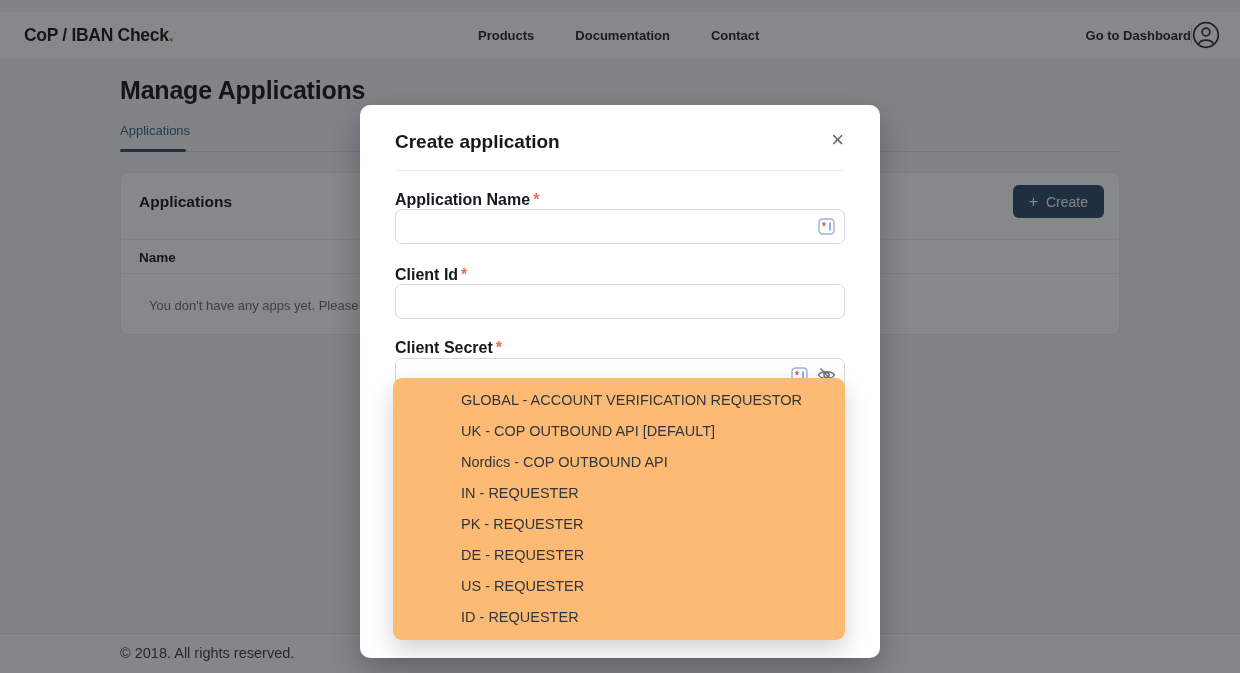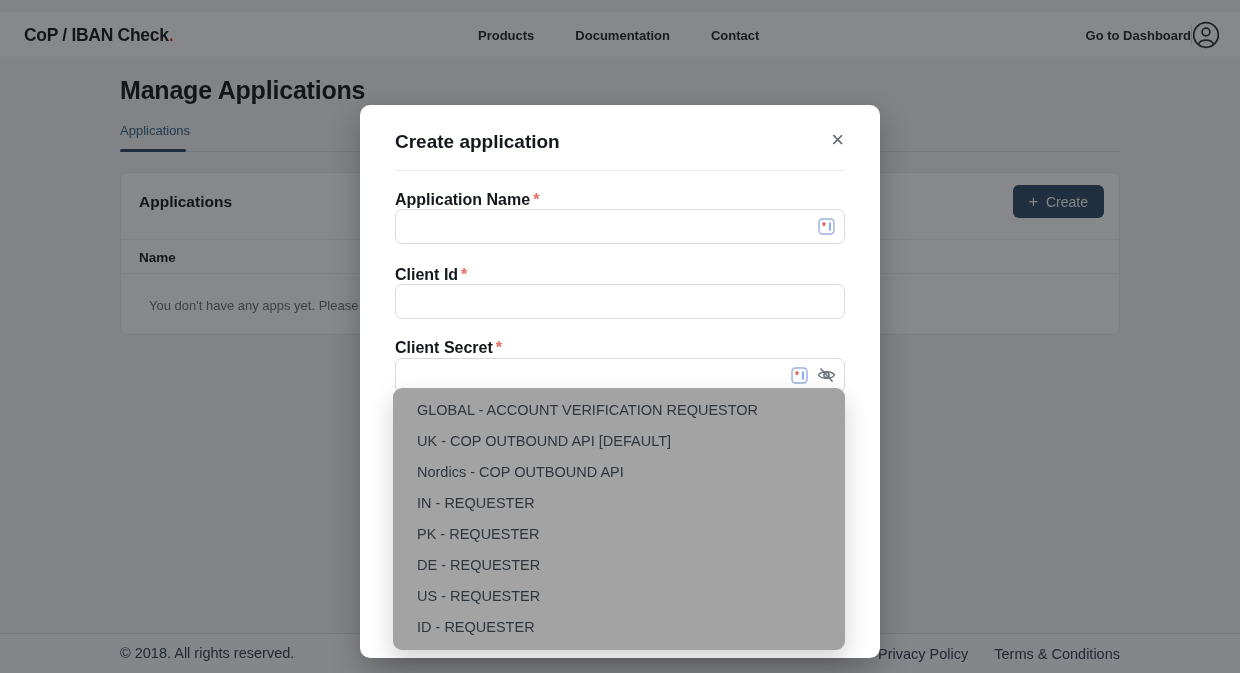--- a/index.html
+++ b/index.html
@@ -54,21 +54,21 @@
   .lbl-2 { top:161px; } .inp-2 { top:179px; padding-right:34px; }
   .lbl-3 { top:234px; } .inp-3 { top:253px; padding-right:62px; }
   .lbl-4 { top:307px; }
   .select-invalid { position:absolute; left:35px; top:325px; width:450px; height:34px; border:1.5px solid #e25950; border-radius:7px; background:#fff; cursor:pointer; }
   .input-icon { position:absolute; z-index:2; display:block; cursor:pointer; }
   .autofill-1 { right:45px; top:113px; }
   .autofill-2 { right:72px; top:262px; }
   .eyeoff-3 { right:44px; top:261px; }
 
   
-  .dropdown { position:absolute; left:393px; top:388px; width:452px; height:262px; background:#a3a3a3; border-radius:9px; z-index:30; box-shadow:0 10px 25px rgba(0,0,0,0.18); padding-top:7px; overflow:hidden; }
+  .dropdown { position:absolute; left:393px; top:378px; width:452px; height:262px; background:#fdba74; border-radius:9px; z-index:30; box-shadow:0 10px 25px rgba(0,0,0,0.18); padding-top:7px; overflow:hidden;padding-left:44px; }
   .option { height:31px; line-height:31px; padding-left:24px; font-size:14.5px; color:#30363d; cursor:pointer; white-space:nowrap; }
 </style>
 </head>
 <body>
 
 <div class="stage">
 
   <div class="header">
     <div class="logo"><span>CoP / IBAN Check</span><span class="dot">.</span></div>
     <div class="nav">
@@ -99,24 +99,20 @@
       <span>Create</span>
     </button>
     <div class="table-top-border"></div>
     <div class="col-name">Name</div>
     <div class="name-border"></div>
     <div class="empty-text">You don't have any apps yet. Please c</div>
   </div>
 
   <div class="footer">
     <div class="copyright">© 2018. All rights reserved.</div>
-    <div class="footer-links">
-      <span class="footer-link">Privacy Policy</span>
-      <span class="footer-link">Terms &amp; Conditions</span>
-    </div>
   </div>
 
   <div class="overlay"></div>
 
   <div class="modal">
     <div class="modal-title">Create application</div>
     <div class="modal-close">×</div>
     <div class="modal-divider"></div>
 
     <div class="field-label lbl-1"><span>Application Name</span><span class="req">*</span></div>

